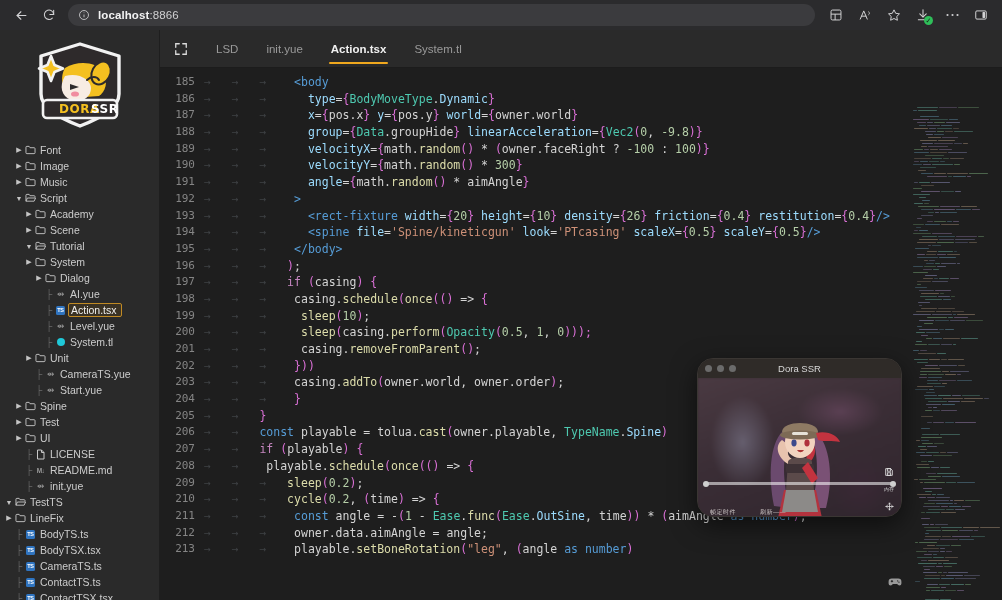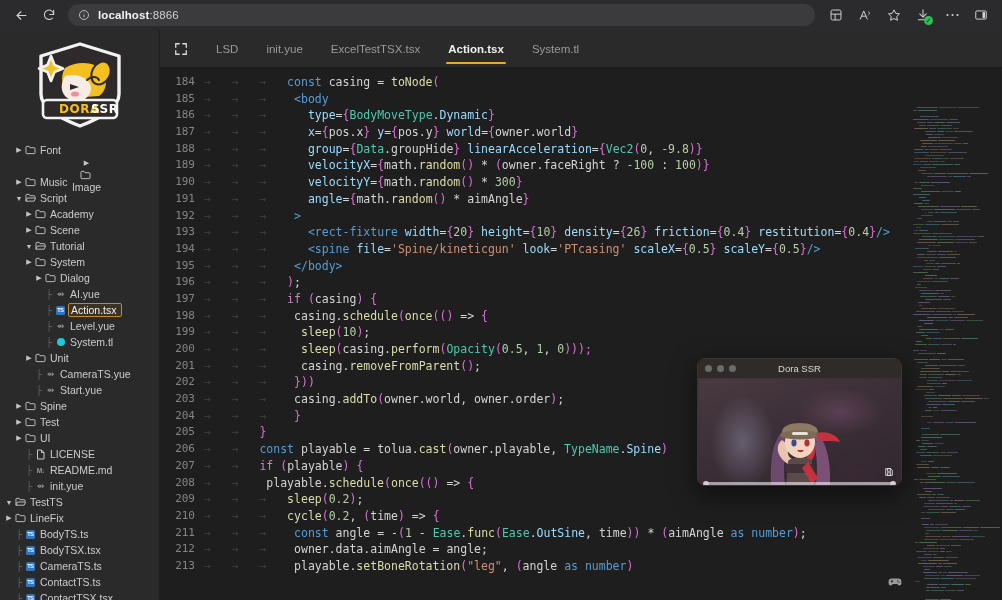--- a/index.html
+++ b/index.html
@@ -116,22 +116,22 @@
   
   .minimap{
     position:absolute; top:38px; right:0; width:92px; bottom:0; background:#1e1e1e;
     overflow:hidden; opacity:.85;
   }
   .mm-line{ height:3px; display:flex; gap:1px; padding-left:4px; align-items:center;}
   .mm-seg{ height:1.6px; border-radius:1px; }
 
   
   .app-win{
-    position:absolute; left:697px; top:328px; width:205px; height:128px;
-    background:#262321; border-radius:8px; overflow:hidden;
+    position:absolute; left:697px; top:328px; width:205px; height:159px;
+    background:#262321; border-radius:16px; overflow:hidden;
     box-shadow:0 8px 26px rgba(0,0,0,.55); border:1px solid #3a3633;
   }
   .app-title{
     height:19px; display:flex; align-items:center; background:#2f2b28;
     padding:0 7px; position:relative;
   }
   .tdots{ display:flex; gap:5px; }
   .tdot{ width:7px; height:7px; border-radius:50%; background:#6b6b6b; }
   .app-title span{
     position:absolute; left:0; right:0; text-align:center; font-size:9.5px; color:#d8d8d8;
@@ -260,21 +260,21 @@
     <div class="tree">
         <div class="trow" style="padding-left: 14px;">
           <span class="arrow">▶</span>
           <span class="fico">
             <svg width="11" height="10" viewBox="0 0 24 22" fill="none" stroke="#c9c9c9" stroke-width="2">
               <path d="M2 5a2 2 0 0 1 2-2h5l2 3h9a2 2 0 0 1 2 2v9a2 2 0 0 1-2 2H4a2 2 0 0 1-2-2z"></path>
             </svg>
           </span>
           <span class="lbl">Font</span>
         </div>
-        <div class="trow" style="padding-left: 14px; flex-direction: column;">
+        <div class="trow" style="padding-left: 14px;">
           <span class="arrow">▶</span>
           <span class="fico">
             <svg width="11" height="10" viewBox="0 0 24 22" fill="none" stroke="#c9c9c9" stroke-width="2">
               <path d="M2 5a2 2 0 0 1 2-2h5l2 3h9a2 2 0 0 1 2 2v9a2 2 0 0 1-2 2H4a2 2 0 0 1-2-2z"></path>
             </svg>
           </span>
           <span class="lbl">Image</span>
         </div>
         <div class="trow" style="padding-left: 14px;">
           <span class="arrow">▶</span>
@@ -510,35 +510,31 @@
             <polyline points="9 21 3 21 3 15"></polyline>
         </svg>
       </div>
       <div id="tabs-host" style="display:flex;align-items:stretch;">
           <div class="tab">
             <span>LSD</span>
           </div>
           <div class="tab">
             <span>init.yue</span>
           </div>
-          <div class="tab">
-            <span>ExcelTestTSX.tsx</span>
-          </div>
           <div class="tab active">
             <span>Action.tsx</span>
           </div>
           <div class="tab">
             <span>System.tl</span>
           </div>
         </div>
     </div>
 
     <div class="code-area">
       <div class="code" id="code-host">
-          <div class="cl"><span class="ln">184</span><span class="ctext"><span class="ind">→   </span><span class="ind">→   </span><span class="ind">→   </span><span class="k">const</span><span class="pl"> casing </span><span class="op">=</span><span class="pl"> </span><span class="fn">toNode</span><span class="br">(</span></span></div>
           <div class="cl"><span class="ln">185</span><span class="ctext"><span class="ind">→   </span><span class="ind">→   </span><span class="ind">→   </span><span class="pl"> </span><span class="tag">&lt;body</span></span></div>
           <div class="cl"><span class="ln">186</span><span class="ctext"><span class="ind">→   </span><span class="ind">→   </span><span class="ind">→   </span><span class="pl">   </span><span class="var">type</span><span class="op">=</span><span class="br">{</span><span class="ty">BodyMoveType</span><span class="pl">.</span><span class="var">Dynamic</span><span class="br">}</span></span></div>
           <div class="cl"><span class="ln">187</span><span class="ctext"><span class="ind">→   </span><span class="ind">→   </span><span class="ind">→   </span><span class="pl">   </span><span class="var">x</span><span class="op">=</span><span class="br">{</span><span class="pl">pos.x</span><span class="br">}</span><span class="pl"> </span><span class="var">y</span><span class="op">=</span><span class="br">{</span><span class="pl">pos.y</span><span class="br">}</span><span class="pl"> </span><span class="var">world</span><span class="op">=</span><span class="br">{</span><span class="pl">owner.world</span><span class="br">}</span></span></div>
           <div class="cl"><span class="ln">188</span><span class="ctext"><span class="ind">→   </span><span class="ind">→   </span><span class="ind">→   </span><span class="pl">   </span><span class="var">group</span><span class="op">=</span><span class="br">{</span><span class="ty">Data</span><span class="pl">.groupHide</span><span class="br">}</span><span class="pl"> </span><span class="var">linearAcceleration</span><span class="op">=</span><span class="br">{</span><span class="ty">Vec2</span><span class="br">(</span><span class="num">0</span><span class="pl">, </span><span class="num">-9.8</span><span class="br">)}</span></span></div>
           <div class="cl"><span class="ln">189</span><span class="ctext"><span class="ind">→   </span><span class="ind">→   </span><span class="ind">→   </span><span class="pl">   </span><span class="var">velocityX</span><span class="op">=</span><span class="br">{</span><span class="pl">math.</span><span class="fn">random</span><span class="br">()</span><span class="pl"> </span><span class="op">*</span><span class="pl"> </span><span class="br">(</span><span class="pl">owner.faceRight </span><span class="op">?</span><span class="pl"> </span><span class="num">-100</span><span class="pl"> </span><span class="op">:</span><span class="pl"> </span><span class="num">100</span><span class="br">)}</span></span></div>
           <div class="cl"><span class="ln">190</span><span class="ctext"><span class="ind">→   </span><span class="ind">→   </span><span class="ind">→   </span><span class="pl">   </span><span class="var">velocityY</span><span class="op">=</span><span class="br">{</span><span class="pl">math.</span><span class="fn">random</span><span class="br">()</span><span class="pl"> </span><span class="op">*</span><span class="pl"> </span><span class="num">300</span><span class="br">}</span></span></div>
           <div class="cl"><span class="ln">191</span><span class="ctext"><span class="ind">→   </span><span class="ind">→   </span><span class="ind">→   </span><span class="pl">   </span><span class="var">angle</span><span class="op">=</span><span class="br">{</span><span class="pl">math.</span><span class="fn">random</span><span class="br">()</span><span class="pl"> </span><span class="op">*</span><span class="pl"> aimAngle</span><span class="br">}</span></span></div>
           <div class="cl"><span class="ln">192</span><span class="ctext"><span class="ind">→   </span><span class="ind">→   </span><span class="ind">→   </span><span class="pl"> </span><span class="tag">&gt;</span></span></div>
           <div class="cl"><span class="ln">193</span><span class="ctext"><span class="ind">→   </span><span class="ind">→   </span><span class="ind">→   </span><span class="pl">   </span><span class="tag">&lt;rect-fixture</span><span class="pl"> </span><span class="var">width</span><span class="op">=</span><span class="br">{</span><span class="num">20</span><span class="br">}</span><span class="pl"> </span><span class="var">height</span><span class="op">=</span><span class="br">{</span><span class="num">10</span><span class="br">}</span><span class="pl"> </span><span class="var">density</span><span class="op">=</span><span class="br">{</span><span class="num">26</span><span class="br">}</span><span class="pl"> </span><span class="var">friction</span><span class="op">=</span><span class="br">{</span><span class="num">0.4</span><span class="br">}</span><span class="pl"> </span><span class="var">restitution</span><span class="op">=</span><span class="br">{</span><span class="num">0.4</span><span class="br">}</span><span class="tag">/&gt;</span></span></div>
           <div class="cl"><span class="ln">194</span><span class="ctext"><span class="ind">→   </span><span class="ind">→   </span><span class="ind">→   </span><span class="pl">   </span><span class="tag">&lt;spine</span><span class="pl"> </span><span class="var">file</span><span class="op">=</span><span class="str">'Spine/kineticgun'</span><span class="pl"> </span><span class="var">look</span><span class="op">=</span><span class="str">'PTcasing'</span><span class="pl"> </span><span class="var">scaleX</span><span class="op">=</span><span class="br">{</span><span class="num">0.5</span><span class="br">}</span><span class="pl"> </span><span class="var">scaleY</span><span class="op">=</span><span class="br">{</span><span class="num">0.5</span><span class="br">}</span><span class="tag">/&gt;</span></span></div>

